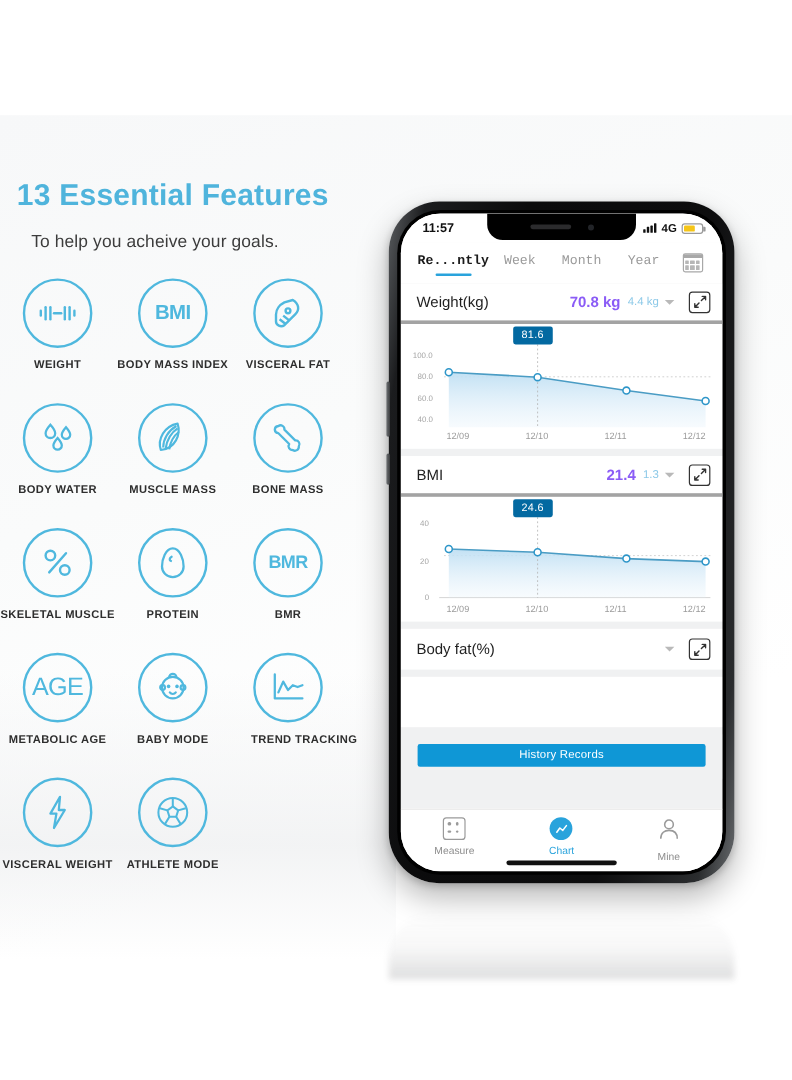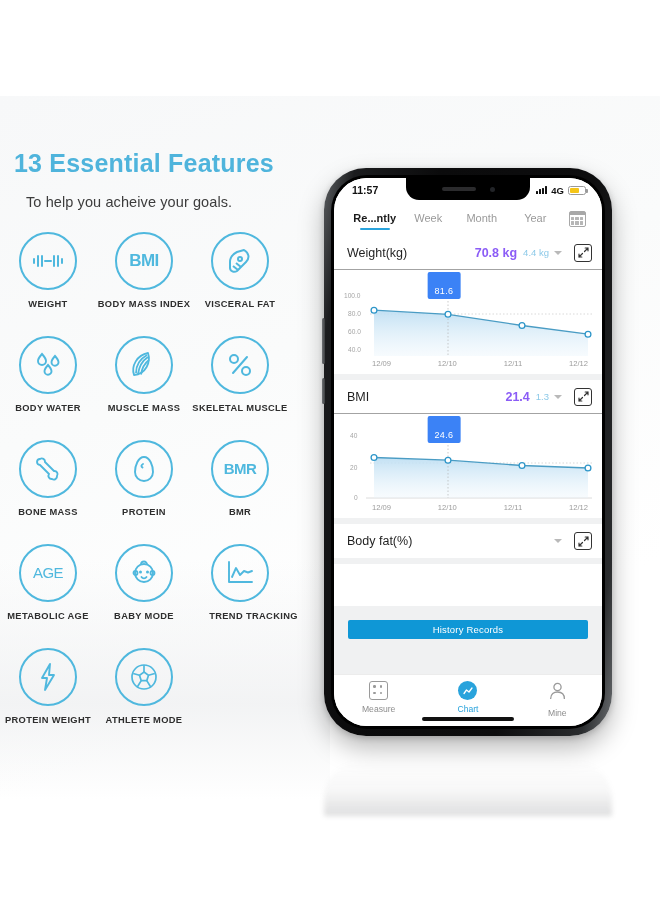--- a/index.html
+++ b/index.html
@@ -124,21 +124,21 @@
   .batt::after{
     content:""; position:absolute; right:-3px; top:2.5px; width:1.6px; height:3.5px;
     background:#9a9a9a; border-radius:0 1px 1px 0;
   }
   .batt span { display:block; height:100%; width:66%; background:#F5C518; border-radius:1px; }
 
   
   .tabs {
     flex: 0 0 auto; height: 34px; background: #fff;
     display: flex; align-items: center; padding: 0 10px 0 14px;
-    position: relative; z-index: 4;
+    position: relative; z-index: 4; font-family: Liberation Mono, monospace;
   }
   .tab {
     flex: 1 1 0; text-align: center; font-size: 11px; color: #9a9a9a;
     position: relative; padding-bottom: 6px; padding-top: 4px;
   }
   .tab.active { color: #1a1a1a; font-weight: bold; }
   .tab.active::after {
     content: ""; position: absolute; left: 50%; transform: translateX(-50%);
     bottom: 0; width: 30px; height: 2.5px; background: #29A3DC; border-radius: 2px;
   }
@@ -151,40 +151,40 @@
   .cal::before{
     content:""; position:absolute; left:0; right:0; top:0; height:3.2px; background:#a8a8a8;
   }
   .cal u { background: #b6b6b6; border-radius: .5px; display:block; }
 
   .scrollarea { flex: 1 1 auto; background: #f0f1f2; overflow: hidden; }
 
   .card { background: #fff; margin-bottom: 6px; }
   .card-head {
     height: 34px; display: flex; align-items: center; padding: 0 10px 0 13px;
-    border-bottom: 1px solid #a3a3a3;
+    border-bottom: 3px solid #a3a3a3;
   }
   .card-title { font-size: 12.5px; color: #1f1f1f; flex: 1 1 auto; }
   .card-val { font-size: 12.5px; color: #8b5cf6; font-weight: bold; }
   .card-delta { font-size: 9.5px; color: #8CC9E8; margin-left: 6px; }
   .caret {
     width:0;height:0;border-left:4px solid transparent;border-right:4px solid transparent;
     border-top:4.5px solid #b9b9b9; margin-left:5px;
   }
   .expand {
     width: 18px; height: 18px; border: 1.2px solid #333; border-radius: 3px;
     margin-left: 12px; display:flex; align-items:center; justify-content:center;
   }
 
   
   .chartbox { position: relative; height: 104px; padding: 6px 8px 0 8px; }
   .chartbox svg { display: block; }
   .flag {
-    position: absolute; background: #3b82f6; color: #fff; font-size: 9px;
-    padding: 14px 7px 3px; border-radius: 2px; transform: translateX(-50%);
+    position: absolute; background: #0369a1; color: #fff; font-size: 9px;
+    padding: 2px 7px 3px; border-radius: 2px; transform: translateX(-50%);
     letter-spacing: .3px;
   }
   .xlabels {
     display: flex; justify-content: space-between;
     padding: 0 6px 0 30px; margin-top: -3px;
   }
   .xlabels span { font-size: 7.6px; color: #9b9b9b; }
 
   .empty-card { background: #fff; height: 42px; margin-bottom: 6px; }
 
@@ -300,64 +300,64 @@
             <path d="M10 25 C11 18 14 12 20 8"></path>
             <path d="M13 25.5 C14 19 17 14 21 11"></path>
           </g>
         </svg>
       </div>
       <div class="cap">MUSCLE MASS</div>
     </div>
 
     <div class="cell">
       <div class="circ">
+        <svg width="32" height="30" viewBox="0 0 32 30">
+          <g fill="none" stroke="#4FB8DE" stroke-width="1.9" stroke-linejoin="round">
+            <path d="M8 5 A3.2 3.2 0 0 1 13 8 L22 17 A3.2 3.2 0 0 1 25 22 A3.2 3.2 0 0 1 20 25 A3.2 3.2 0 0 1 17 20 L8 11 A3.2 3.2 0 0 1 5 8 A3.2 3.2 0 0 1 8 5 Z"></path>
+          </g>
+        </svg>
+      </div>
+      <div class="cap">BONE MASS</div>
+    </div>
+
+    <div class="cell">
+      <div class="circ">
         <svg width="28" height="28" viewBox="0 0 28 28">
           <g fill="none" stroke="#4FB8DE" stroke-width="2">
             <circle cx="8" cy="8" r="4"></circle>
             <circle cx="20" cy="20" r="4"></circle>
             <line x1="21" y1="6" x2="7" y2="22" stroke-linecap="round"></line>
           </g>
         </svg>
       </div>
       <div class="cap">SKELETAL MUSCLE</div>
     </div>
 
     <div class="cell">
       <div class="circ">
-        <svg width="32" height="30" viewBox="0 0 32 30">
-          <g fill="none" stroke="#4FB8DE" stroke-width="1.9" stroke-linejoin="round">
-            <path d="M8 5 A3.2 3.2 0 0 1 13 8 L22 17 A3.2 3.2 0 0 1 25 22 A3.2 3.2 0 0 1 20 25 A3.2 3.2 0 0 1 17 20 L8 11 A3.2 3.2 0 0 1 5 8 A3.2 3.2 0 0 1 8 5 Z"></path>
-          </g>
-        </svg>
-      </div>
-      <div class="cap">BONE MASS</div>
-    </div>
-
-    <div class="cell">
-      <div class="circ">
         <svg width="24" height="30" viewBox="0 0 24 30">
           <g fill="none" stroke="#4FB8DE" stroke-width="1.9">
             <path d="M12 3 C18 3 21 12 21 18 A9 9 0 0 1 3 18 C3 12 6 3 12 3 Z"></path>
             <path d="M11 10 C9 11 9 13 10.5 13.5" stroke-linecap="round"></path>
           </g>
         </svg>
       </div>
       <div class="cap">PROTEIN</div>
     </div>
 
     <div class="cell">
       <div class="circ">
         <span class="txt" style="font-size:15px">BMR</span>
       </div>
       <div class="cap">BMR</div>
     </div>
 
     <div class="cell">
       <div class="circ">
-        <span class="txt" style="font-size:15px;font-weight:normal">AGE</span>
+        <span class="txt" style="font-size:21px;font-weight:normal">AGE</span>
       </div>
       <div class="cap">METABOLIC AGE</div>
     </div>
 
     <div class="cell">
       <div class="circ">
         <svg width="30" height="30" viewBox="0 0 30 30">
           <g fill="none" stroke="#4FB8DE" stroke-width="1.8">
             <path d="M6 15 A9 9 0 0 1 24 15 A9 9 0 0 1 6 15 Z"></path>
             <path d="M12 6.5 A2.6 2.6 0 0 1 18 6.5"></path>
@@ -385,21 +385,21 @@
     </div>
 
     <div class="cell">
       <div class="circ">
         <svg width="22" height="30" viewBox="0 0 22 30">
           <g fill="none" stroke="#4FB8DE" stroke-width="1.9" stroke-linejoin="round">
             <path d="M13 2 L5 16 L10 16 L8 28 L17 13 L12 13 Z"></path>
           </g>
         </svg>
       </div>
-      <div class="cap">PROTEIN WEIGHT</div>
+      <div class="cap">VISCERAL WEIGHT</div>
     </div>
 
     <div class="cell">
       <div class="circ">
         <svg width="30" height="30" viewBox="0 0 30 30">
           <g fill="none" stroke="#4FB8DE" stroke-width="1.7">
             <circle cx="15" cy="15" r="12"></circle>
             <polygon points="15,10 19.5,13.3 17.8,18.6 12.2,18.6 10.5,13.3"></polygon>
             <path d="M15 3 L15 10 M25.8 11.5 L19.5 13.3 M21.7 25 L17.8 18.6 M8.3 25 L12.2 18.6 M4.2 11.5 L10.5 13.3"></path>
           </g>

